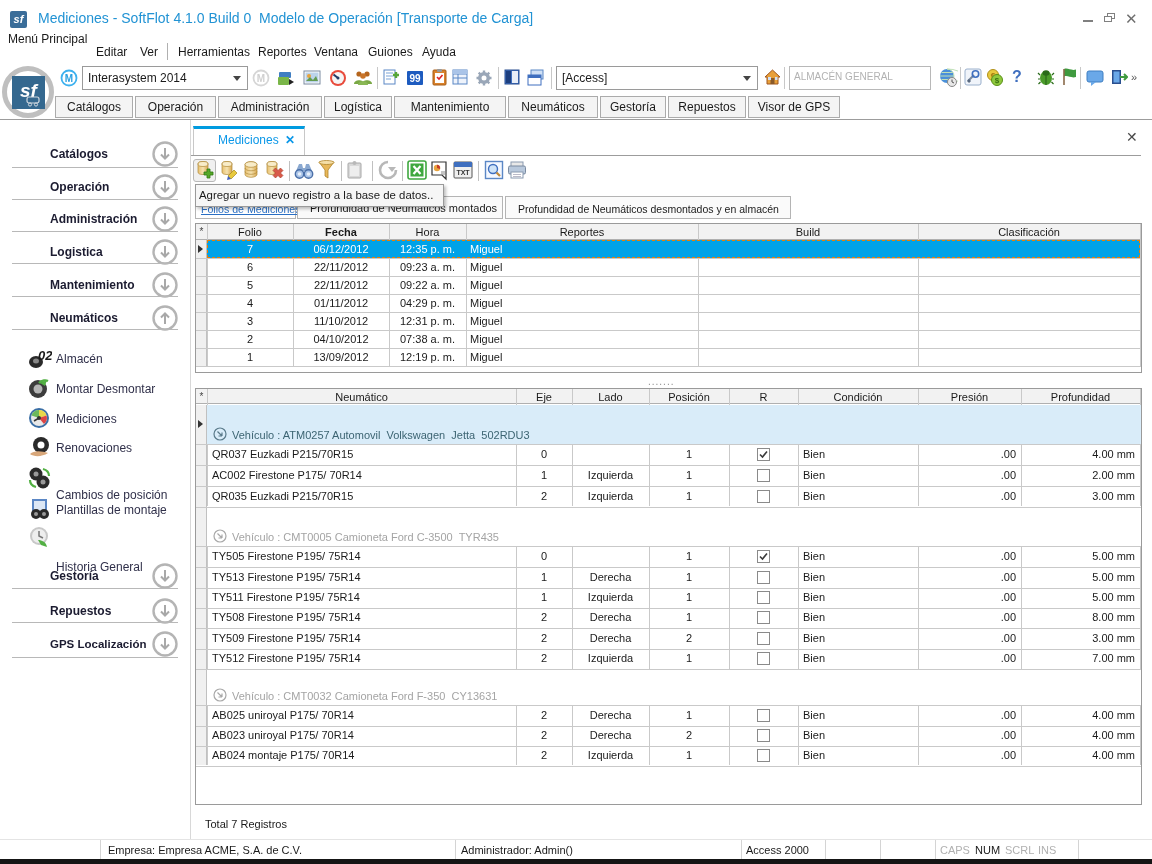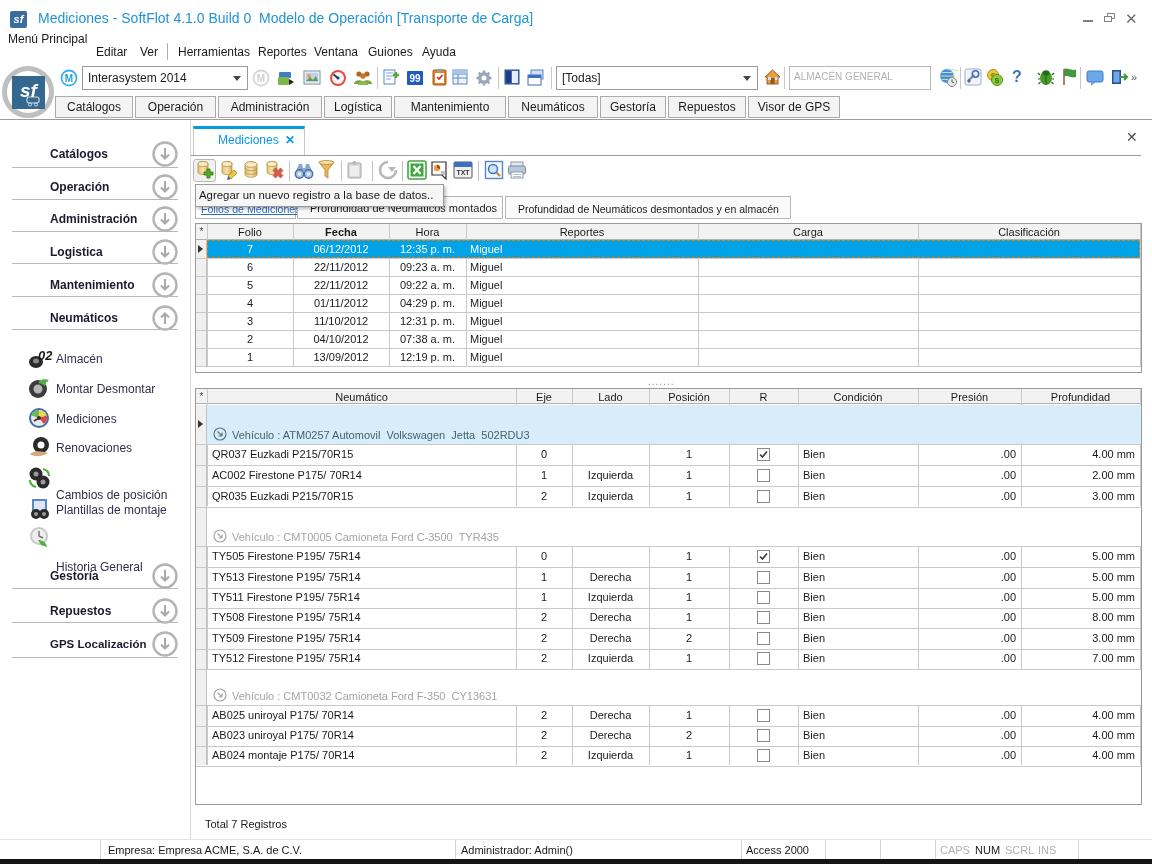--- a/index.html
+++ b/index.html
@@ -133,21 +133,21 @@
     </svg>
 
   <svg class="abs" style="left:527px;top:68px;" width="19" height="19">
       <rect x="4" y="2" width="12" height="9" fill="#cfe0f5" stroke="#5b87c5"></rect>
       <rect x="1" y="7" width="13" height="10" fill="#fff" stroke="#3f6fbf"></rect>
       <rect x="1" y="7" width="13" height="3" fill="#3f6fbf"></rect>
     </svg>
   <div class="abs" style="left:551px;top:67px;width:1px;height:22px;background:#c8c8c8;"></div>
 
   <div class="abs" style="left:556px;top:66px;width:202px;height:24px;background:#fff;border:1px solid #9a9a9a;"></div>
-  <div class="abs t12" style="left:562px;top:71px;">[Todas]</div>
+  <div class="abs t12" style="left:562px;top:71px;">[Access]</div>
   <svg class="abs" style="left:742px;top:75px;" width="10" height="8">
       <path d="M1 1 L9 1 L5 6 Z" fill="#444"></path>
     </svg>
 
   <svg class="abs" style="left:763px;top:68px;" width="19" height="19">
       <path d="M9.5 2 L17 9 L15 9 L15 16 L4 16 L4 9 L2 9 Z" fill="#e8a03a" stroke="#a0561f"></path>
       <rect x="7.5" y="10" width="4" height="6" fill="#8a5a2a"></rect>
       <rect x="5" y="9" width="3" height="3" fill="#cfe0f5"></rect>
       <rect x="12" y="9" width="2.5" height="3" fill="#cfe0f5"></rect>
     </svg>
@@ -453,21 +453,21 @@
 <div id="subtabs"></div>
 
 <div id="grid1">
 <div class="abs" style="left:195px;top:223px;width:947px;height:150px;border:1px solid #9a9a9a;background:#fff;"></div>
 <div class="abs" style="left:196px;top:224px;width:945px;height:16px;background:#f2f2f2;border-bottom:1px solid #b0b0b0;"></div>
 <div class="cell" style="left:196px;top:226px;width:11px;text-align:center;color:#444;font-size:10px;">*</div>
 <div class="cell ctr" style="left:207px;top:226px;width:86px;">Folio</div>
 <div class="cell ctr" style="left:293px;top:226px;width:96px;font-weight:bold;">Fecha</div>
 <div class="cell ctr" style="left:389px;top:226px;width:77px;">Hora</div>
 <div class="cell ctr" style="left:466px;top:226px;width:232px;">Reportes</div>
-<div class="cell ctr" style="left:698px;top:226px;width:220px;">Carga</div>
+<div class="cell ctr" style="left:698px;top:226px;width:220px;">Build</div>
 <div class="cell ctr" style="left:918px;top:226px;width:222px;">Clasificación</div>
 <div class="vline" style="left:207px;top:224px;height:142px;"></div>
 <div class="vline" style="left:293px;top:224px;height:142px;"></div>
 <div class="vline" style="left:389px;top:224px;height:142px;"></div>
 <div class="vline" style="left:466px;top:224px;height:142px;"></div>
 <div class="vline" style="left:698px;top:224px;height:142px;"></div>
 <div class="vline" style="left:918px;top:224px;height:142px;"></div>
 <div class="vline" style="left:1140px;top:224px;height:142px;"></div>
 <div class="marker" style="left:196px;top:240px;width:11px;height:126px;"></div>
 <div class="abs" style="left:207px;top:240px;width:933px;height:18px;background:#00a2e8;outline:1px dashed #e87e04;outline-offset:-1px;"></div>

